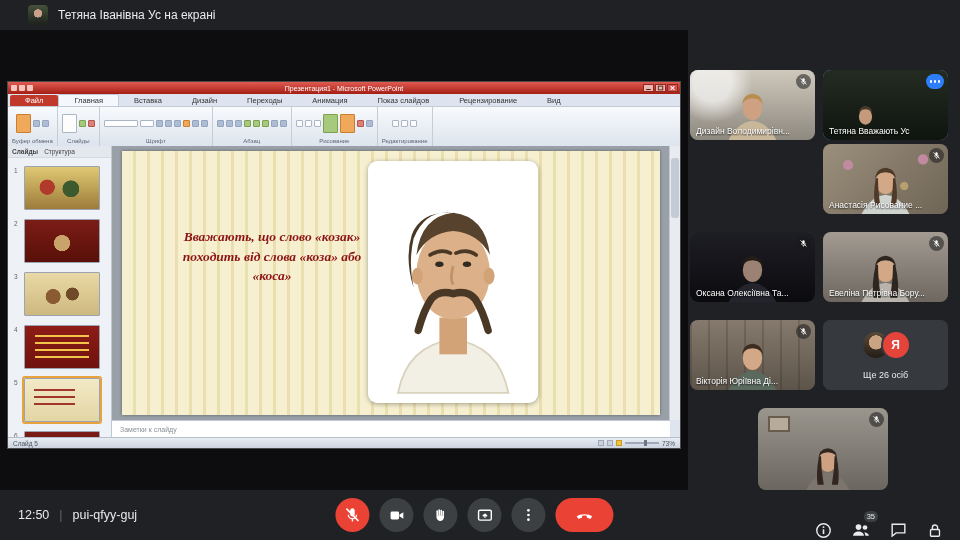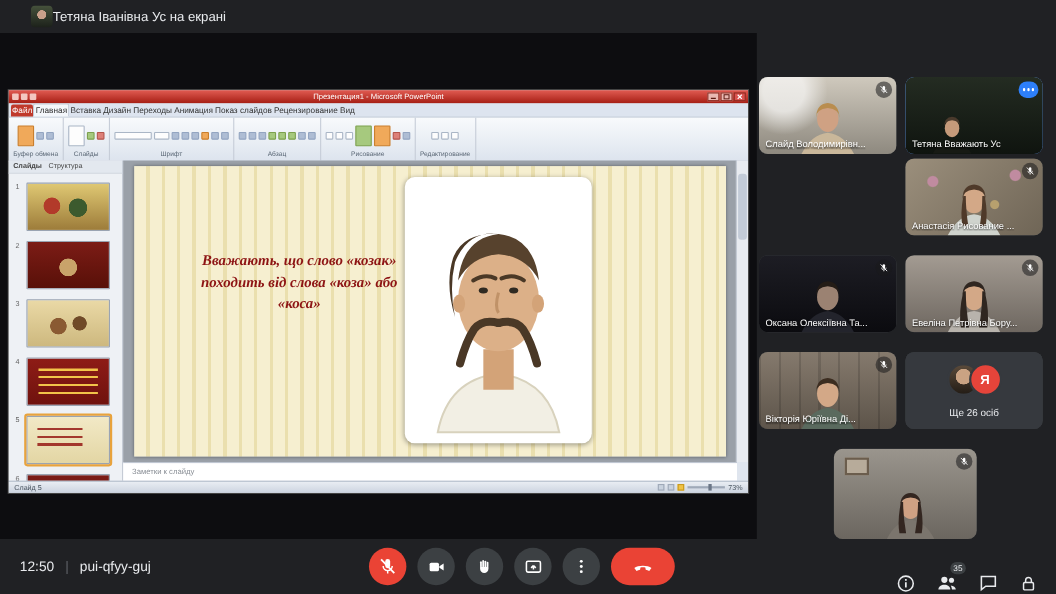--- a/index.html
+++ b/index.html
@@ -1,36 +1,36 @@
 <!DOCTYPE html>
 <html><head>
 <meta charset="utf-8">
 <style>
   html,body{margin:0;padding:0;background:#202124;}
   body{width:960px;height:540px;overflow:hidden;font-family:"Liberation Sans",sans-serif;}
   .screen{position:relative;width:960px;height:540px;background:#202124;overflow:hidden;}
 
   
-  .banner{position:absolute;left:0;top:0;width:100%;height:30px;display:flex;align-items:center;padding-left:28px;box-sizing:border-box;}
+  .banner{position:absolute;left:0;top:0;width:100%;height:30px;display:flex;align-items:center;gap:10px;padding-left:28px;box-sizing:border-box;}
   .banner-avatar{width:20px;height:20px;border-radius:4px;flex:0 0 auto;
     background:radial-gradient(circle at 50% 42%,#c9a08a 0 26%,transparent 28%),linear-gradient(#46523c,#1c211a);}
   .banner-text{color:#e8eaed;font-size:12px;}
 
   
   .share{position:absolute;left:0;top:30px;width:688px;height:460px;background:#0d0d10;}
   .ppt{position:absolute;left:8px;top:52px;width:672px;height:366px;background:#dfe5ee;box-shadow:0 0 0 1px #4a4a4a;font-family:"Liberation Sans",sans-serif;}
   .ppt-title{position:absolute;left:0;top:0;right:0;height:12px;background:linear-gradient(#e15b52,#a51e14);display:flex;align-items:center;justify-content:center;color:#fff;font-size:7px;white-space:nowrap;overflow:hidden;}
   .qat{position:absolute;left:3px;top:3px;display:flex;gap:2px;}
   .qat span{width:6px;height:6px;background:#f3c7c0;border-radius:1px;}
   .winbtns{position:absolute;right:2px;top:2px;display:flex;gap:1px;}
   .winbtns span{width:11px;height:8px;background:#e9b8b2;border:1px solid #8d2a20;box-sizing:border-box;position:relative;}
   .winbtns .close{background:#d9534f;}
   .winbtns svg{position:absolute;inset:0;width:100%;height:100%;}
   .ppt-tabs{position:absolute;top:12px;left:0;right:0;height:13px;background:#dde4ef;border-bottom:1px solid #c2cad6;display:flex;align-items:flex-end;padding-left:2px;box-sizing:border-box;}
-  .ppt-tab{font-size:7.5px;color:#333;padding:1px 1px;white-space:nowrap;}
+  .ppt-tab{font-size:7.5px;color:#333;padding:1px 15px;white-space:nowrap;}
   .ppt-tab.file{background:#c0392b;color:#fff;border-radius:2px 2px 0 0;}
   .ppt-tab.active{background:#f4f7fb;border:1px solid #c2cad6;border-bottom:none;border-radius:2px 2px 0 0;}
   .ribbon{position:absolute;top:25px;left:0;right:0;height:39px;background:linear-gradient(#f8fafc,#dde4ee);border-bottom:1px solid #b9c1cd;display:flex;}
   .grp{border-right:1px solid #c6cdd8;display:flex;flex-direction:column;align-items:center;padding:2px 4px 0;box-sizing:border-box;}
   .grp-body{flex:1;display:flex;align-items:center;gap:2px;flex-wrap:wrap;justify-content:center;max-width:140px;}
   .ic{width:7px;height:7px;border-radius:1px;background:#aebdd4;border:1px solid #93a5c1;box-sizing:border-box;}
   .ic.big{width:15px;height:19px;}
   .ic.o{background:#f0a95a;border-color:#c97f2e;}
   .ic.g{background:#a6c97e;border-color:#7da14f;}
   .ic.r{background:#dd8078;border-color:#b4554c;}
@@ -299,21 +299,21 @@
         <path d="M36 26 Q36 9 50 8 Q64 9 64 26 Q64 15 50 14 Q36 15 36 26 Z" fill="#b98d4f"></path>
       </svg>
     </div>
     <span class="micchip">
         <svg width="9" height="9" viewBox="0 0 24 24">
           <path d="M12 3a3 3 0 0 1 3 3v5a3 3 0 0 1-6 0V6a3 3 0 0 1 3-3z" fill="#fff"></path>
           <path d="M6.5 11.5a5.5 5.5 0 0 0 11 0M12 17v3.5" stroke="#fff" stroke-width="1.8" fill="none"></path>
           <line x1="4" y1="3.5" x2="20" y2="20" stroke="#fff" stroke-width="2.2"></line>
         </svg>
       </span>
-    <span class="nm">Слайд Володимирівн...</span>
+    <span class="nm">Дизайн Володимирівн...</span>
   </div>
 
   <div class="tile p2 active" style="left:823px;top:70px">
     <div class="vid">
       <svg class="person" style="left:12%;width:44%;height:78%" viewBox="0 0 100 70" preserveAspectRatio="xMidYMax meet">
         <path d="M18 70 Q30 48 50 46 Q70 48 82 70 Z" fill="#171a14"></path>
           <ellipse cx="50" cy="28" rx="12" ry="15" fill="#c59a7a"></ellipse>
         <path d="M37 26 Q37 10 50 9 Q63 10 63 26 Q63 16 50 15 Q37 16 37 26 Z" fill="#4a3a2c"></path>
       </svg>
     </div>

